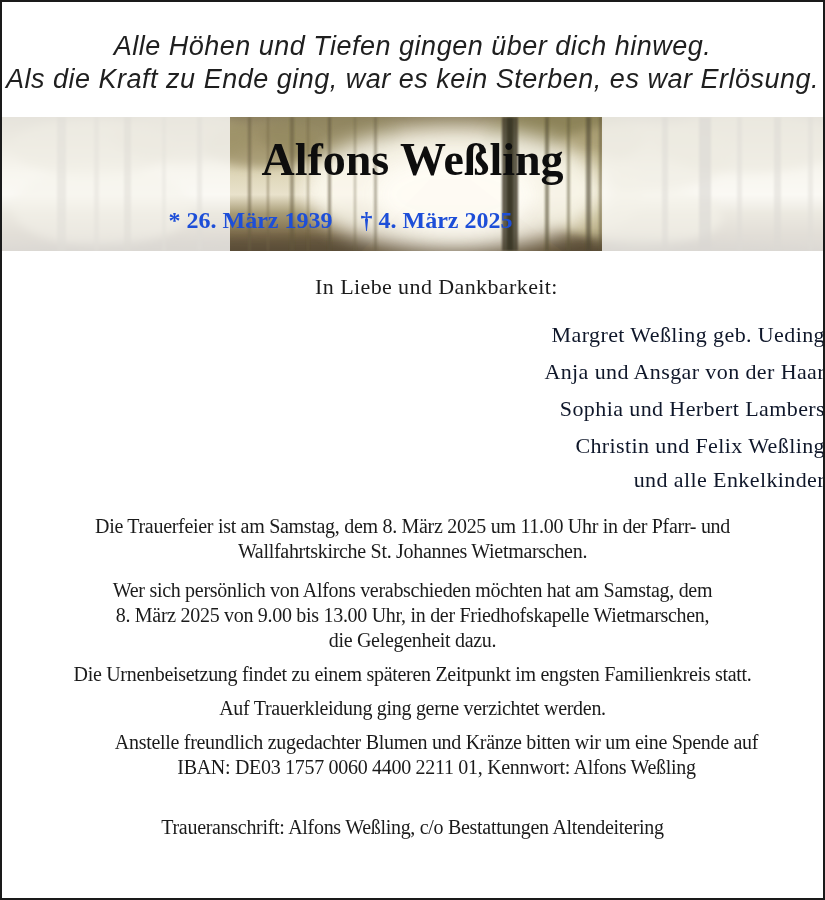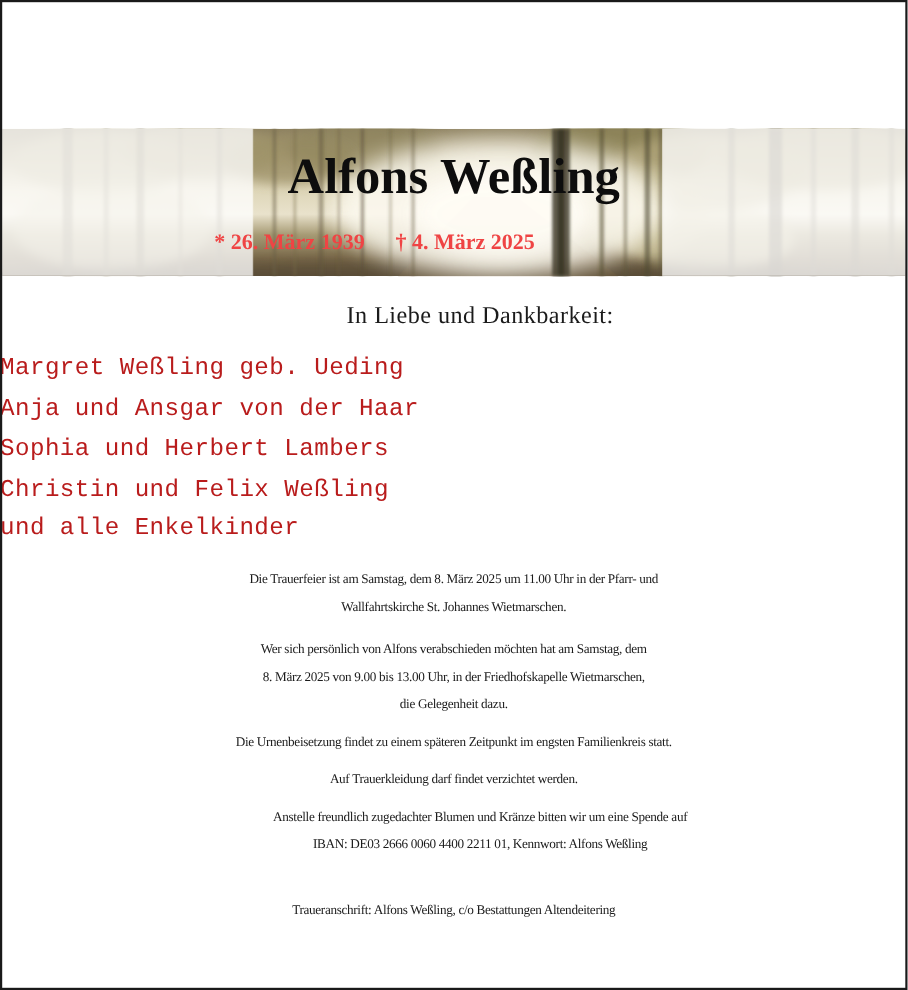--- a/index.html
+++ b/index.html
@@ -36,67 +36,70 @@
   .banner-name{
     position:absolute;top:134px;left:2px;width:821px;
     text-align:center;
     font-size:46px;line-height:52px;font-weight:bold;
     color:#0d0d0d;
     z-index:5;
   }
   .banner-dates{
     position:absolute;top:205px;left:2px;width:677px;
     text-align:center;
-    font-size:20px;line-height:30px;font-weight:bold;
-    color:#ef4444;
+    font-size:24px;line-height:30px;font-weight:bold;
+    color:#1d4ed8;
     z-index:5;
   }
   .banner-dates .death{margin-left:28px;}
   
   .intro{
     position:absolute;top:272px;left:0;right:0;
     text-align:center;
     font-size:22px;line-height:30px;
     letter-spacing:0.4px;
     color:#1b1b1b;
     padding-left:48px;
   }
   .mourners{
     position:absolute;top:316px;left:0;right:0;
-    text-align:left;
+    text-align:right;
     font-size:22px;
     letter-spacing:0.4px;
-    color:#b91c1c;
-    font-family:Liberation Mono, monospace;
+    color:#0f172a;
   }
   .mourners .line{line-height:37px;}
   .mourners .line:last-child{line-height:31px;}
   
   .para{
     position:absolute;left:0;right:0;
     text-align:center;
-    font-size:12px;
+    font-size:20px;
     letter-spacing:-0.3px;
     color:#1b1b1b;
   }
   .para .line{line-height:25px;}
   .p1{top:514px;}
   .p2{top:578px;}
   .p3{top:662px;}
   .p4{top:696px;}
   .p5{top:730px;padding-left:48px;}
   .p6{top:815px;}
 </style>
 </head>
 <body>
 
 <div id="stage">
 
   <div class="frame"></div>
 
+  <div class="quote">
+      <div class="line">Alle Höhen und Tiefen gingen über dich hinweg.</div>
+      <div class="line">Als die Kraft zu Ende ging, war es kein Sterben, es war Erlösung.</div>
+    </div>
 
   <div class="banner">
     <svg viewBox="0 0 821 134" preserveAspectRatio="none" aria-hidden="true">
       <defs>
         <linearGradient id="bg" x1="0" y1="0" x2="0" y2="1">
           <stop offset="0" stop-color="#8d8160"></stop>
           <stop offset="0.2" stop-color="#b0a47e"></stop>
           <stop offset="0.42" stop-color="#ded6b8"></stop>
           <stop offset="0.58" stop-color="#e9e2cc"></stop>
           <stop offset="0.72" stop-color="#a69a74"></stop>
@@ -186,23 +189,23 @@
     </div>
   <div class="para p2">
       <div class="line">Wer sich persönlich von Alfons verabschieden möchten hat am Samstag, dem</div>
       <div class="line">8. März 2025 von 9.00 bis 13.00 Uhr, in der Friedhofskapelle Wietmarschen,</div>
       <div class="line">die Gelegenheit dazu.</div>
     </div>
   <div class="para p3">
       <div class="line">Die Urnenbeisetzung findet zu einem späteren Zeitpunkt im engsten Familienkreis statt.</div>
     </div>
   <div class="para p4">
-      <div class="line">Auf Trauerkleidung darf findet verzichtet werden.</div>
+      <div class="line">Auf Trauerkleidung ging gerne verzichtet werden.</div>
     </div>
   <div class="para p5">
       <div class="line">Anstelle freundlich zugedachter Blumen und Kränze bitten wir um eine Spende auf</div>
-      <div class="line">IBAN: DE03 2666 0060 4400 2211 01, Kennwort: Alfons Weßling</div>
+      <div class="line">IBAN: DE03 1757 0060 4400 2211 01, Kennwort: Alfons Weßling</div>
     </div>
   <div class="para p6">
       <div class="line">Traueranschrift: Alfons Weßling, c/o Bestattungen Altendeitering</div>
     </div>
 
 </div>
 
 </body></html>

